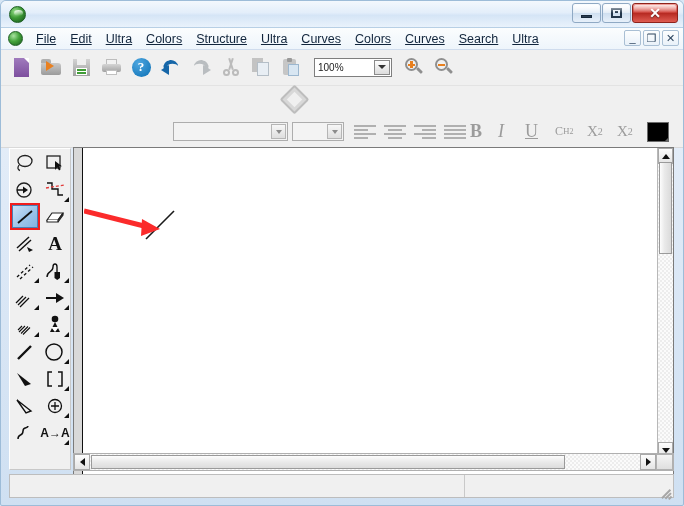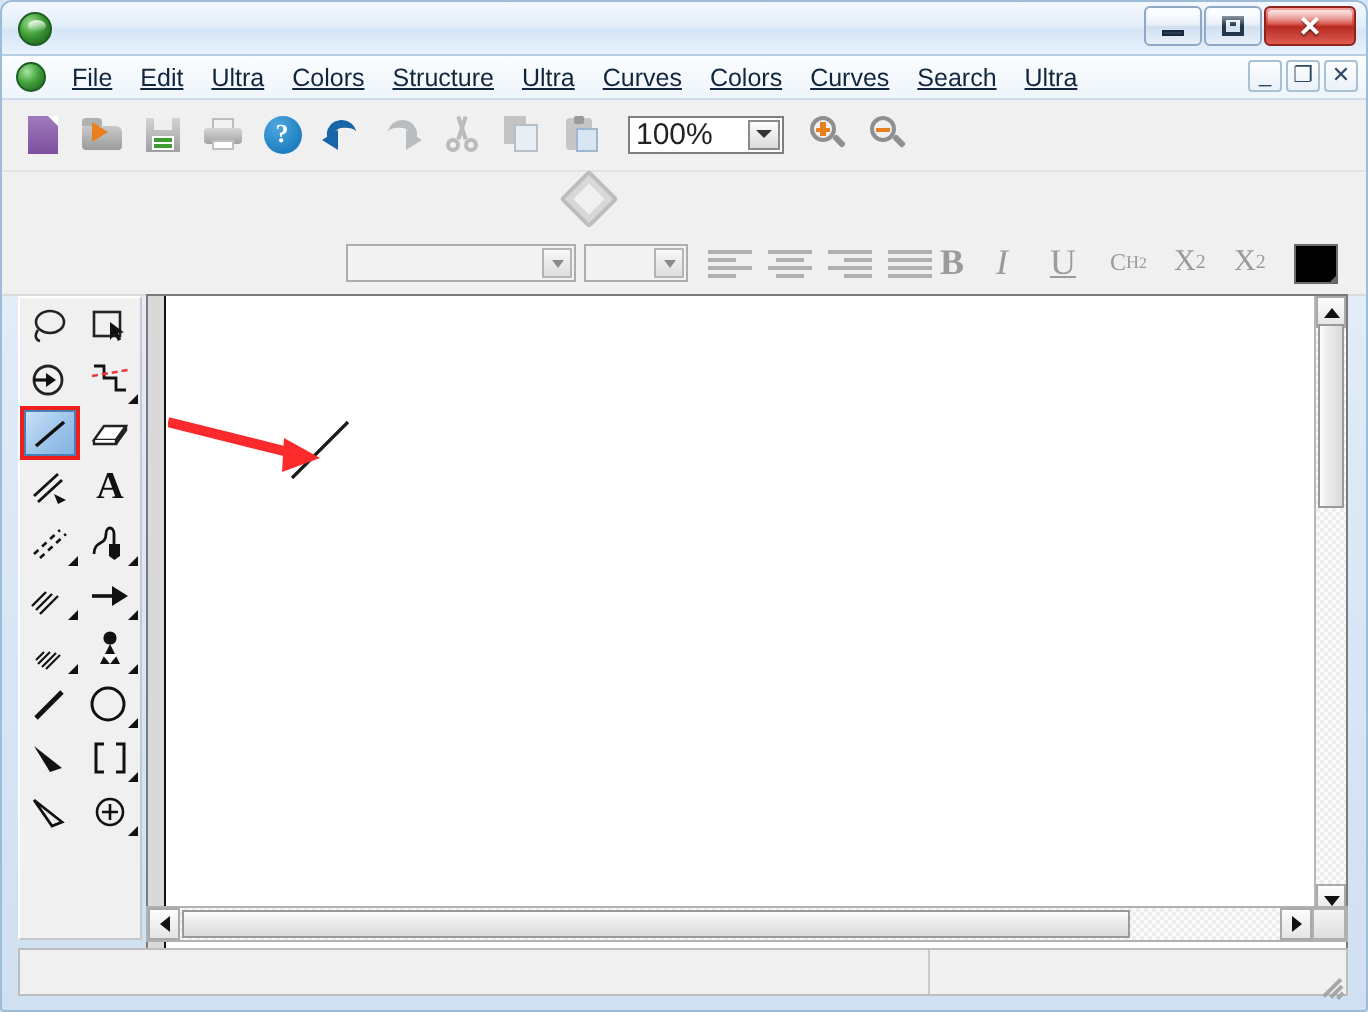--- a/index.html
+++ b/index.html
@@ -90,21 +90,21 @@
     position:absolute; left:0; top:49px; width:682px; height:36px;
     background:#f0f0f0;
     border-bottom:1px solid #e3e3e3;
   }
   .tb-inner{ position:absolute; left:6px; top:3px; display:flex; align-items:center; gap:2px;}
   .tbtn{ width:28px; height:28px; display:flex; align-items:center; justify-content:center; position:relative;}
   .zoomsel{
     width:78px; height:19px; margin-left:7px; margin-right:6px;
     border:1px solid #7e7e7e; background:#fff;
     display:flex; align-items:center; position:relative;
-    font-size:15px; color:#222; padding-left:3px;
+    font-size:10px; color:#222; padding-left:3px;
   }
   .zoomsel .arrowbox{
     position:absolute; right:1px; top:1px; width:16px; height:15px;
     background:linear-gradient(180deg,#fdfdfd,#dcdcdc);
     border:1px solid #8a8a8a;
     display:flex; align-items:center; justify-content:center;
   }
   .tri-d{ width:0;height:0;border-left:4px solid transparent;border-right:4px solid transparent;border-top:4px solid #333;}
 
   
@@ -632,20 +632,31 @@
       </div>
       <div class="pcell">
         <svg class="psvg" width="20" height="20" viewBox="0 0 20 20">
             <circle cx="10" cy="10" r="6.5" fill="none" stroke="#111" stroke-width="1.3"></circle>
             <path d="M10 6 V14 M6 10 H14" stroke="#111" stroke-width="1.3"></path>
           </svg>
         <span class="corner"></span>
       </div>
     </div>
 
+    <div class="prow">
+      <div class="pcell">
+        <svg class="psvg" width="22" height="20" viewBox="0 0 22 20">
+            <path d="M4 16 C4 10 9 14 9 8 C9 3 14 6 14 3" fill="none" stroke="#111" stroke-width="1.5"></path>
+          </svg>
+      </div>
+      <div class="pcell">
+        <span style="font-family:'Liberation Sans',sans-serif;font-weight:bold;font-size:12px;color:#111">A→A</span>
+        <span class="corner"></span>
+      </div>
+    </div>
 
   </div>
 
   <div class="docwrap">
     <div class="docleftgray"></div>
 
     <div class="canvas">
       <svg width="580" height="326">
         <line x1="62" y1="91" x2="90" y2="63" stroke="#1a1a1a" stroke-width="1.6"></line>
         <g>

